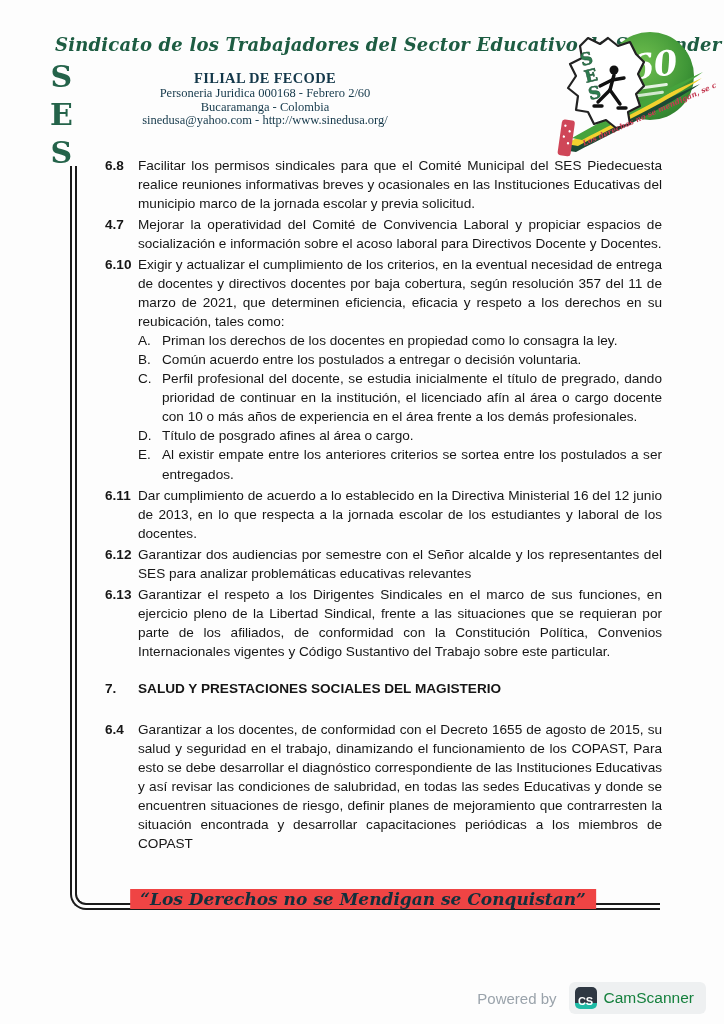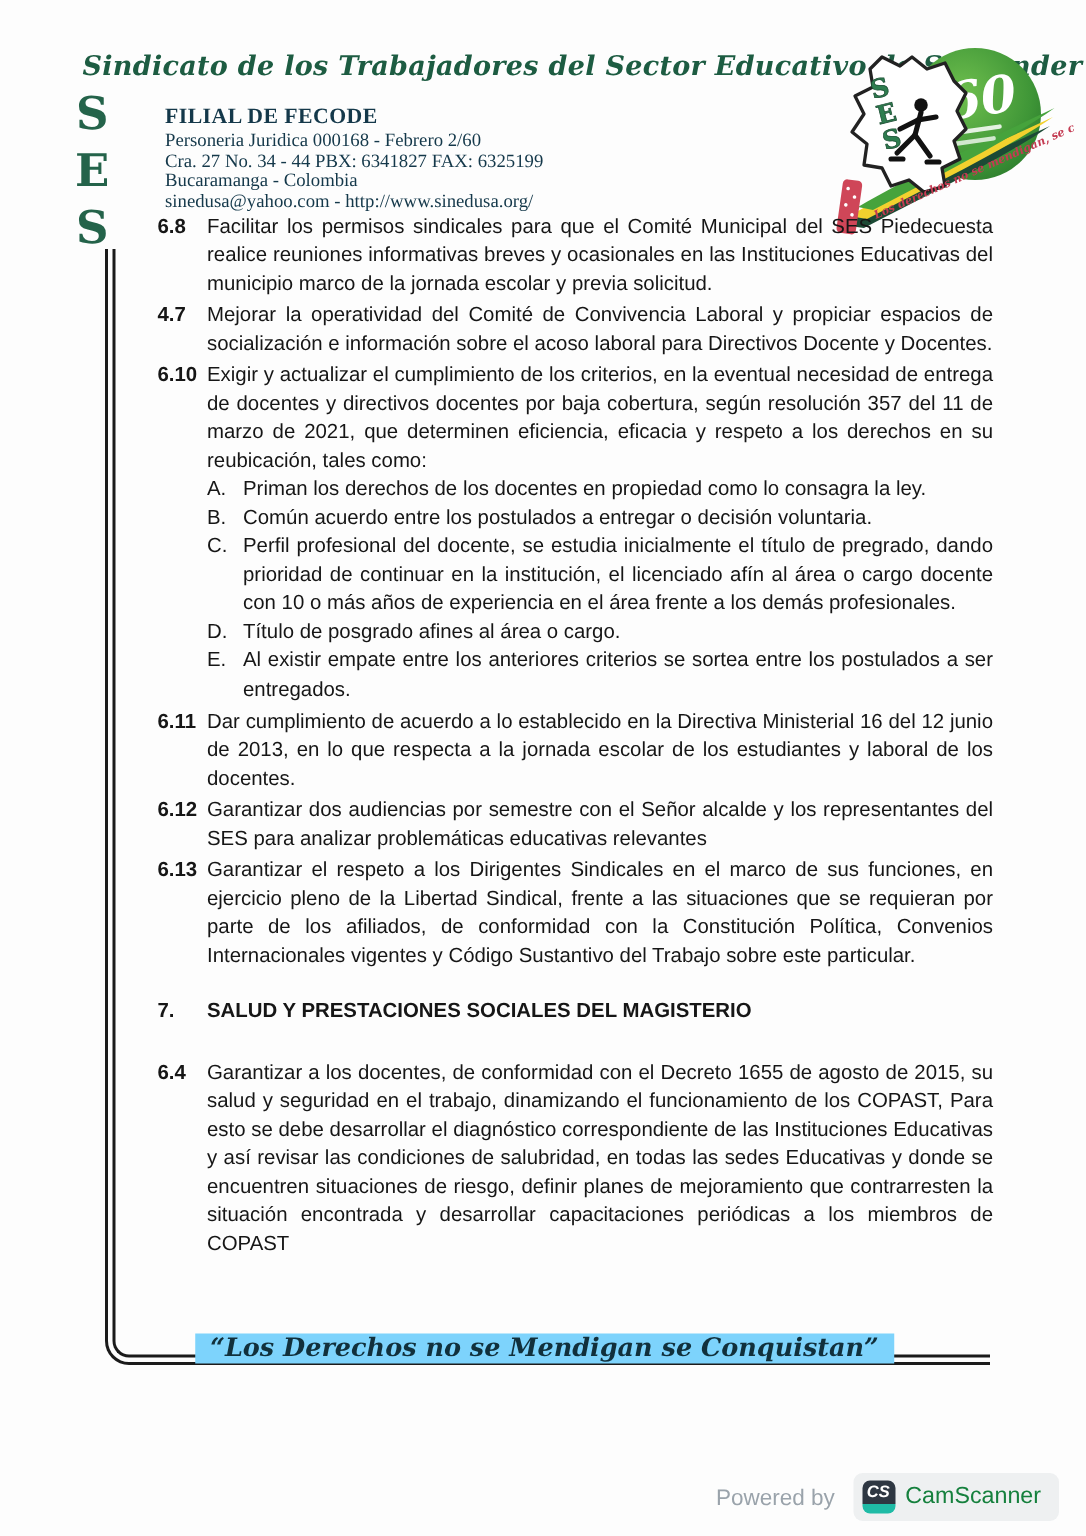--- a/index.html
+++ b/index.html
@@ -11,44 +11,44 @@
     position:absolute;left:55px;top:34px;white-space:nowrap;
     font-family:"DejaVu Serif",serif;font-style:italic;font-weight:bold;
     font-size:18px;letter-spacing:.2px;color:#1d5c42;
   }
   .ses-letters{position:absolute;left:50px;top:58px;text-align:center;}
   .ses-letters .ltr{
     display:block;font-family:"DejaVu Serif",serif;font-weight:bold;
     font-size:30px;line-height:38px;color:#24634a;
   }
   .contact{
-    position:absolute;left:110px;top:70px;width:310px;
+    position:absolute;left:110px;top:70px;width:310px;text-align:center;
     font-family:"Liberation Serif",serif;color:#14384a;font-size:12.5px;line-height:13.5px;
   }
   .contact .filial{font-size:14.5px;font-weight:bold;line-height:17px;letter-spacing:.3px;}
 
   
   .logo{position:absolute;left:548px;top:28px;width:168px;height:132px;}
 
   
   .frame{
     position:absolute;left:70px;top:166px;width:590px;height:744px;box-sizing:border-box;
     border-left:7px double #1b1b1b;border-bottom:7px double #1b1b1b;
     border-bottom-left-radius:16px;
   }
   .slogan{
     position:absolute;left:363px;top:889px;transform:translateX(-50%);
-    background:#7dd3fc;padding:0 10px;white-space:nowrap;
+    background:#ef4444;padding:0 10px;white-space:nowrap;
     font-family:"DejaVu Serif",serif;font-style:italic;font-weight:bold;
     font-size:17px;color:#11303c;
   }
 
   
   .content{
-    position:absolute;left:105px;top:141px;width:557px;
+    position:absolute;left:105px;top:156px;width:557px;
     font-size:13.6px;line-height:1.4;color:#161616;
   }
   .item{display:flex;margin-bottom:2px;}
   .item .num{flex:0 0 33px;font-weight:bold;}
   .item .body{flex:1;}
   .txt{text-align:justify;}
   .subitem{display:flex;}
   .subitem .letter{flex:0 0 24px;}
   .section-head{margin-top:18px;margin-bottom:22px;}
   .section-head .num,.section-head .title{font-weight:bold;}
@@ -56,42 +56,41 @@
   
   .scanbar{position:absolute;right:18px;top:982px;display:flex;align-items:center;gap:12px;margin-left:16px;}
   .powered{font-size:15px;color:#9aa3ab;}
   .cs-badge{
     display:flex;align-items:center;gap:7px;background:#eef0f1;
     border-radius:6px;padding:5px 12px 5px 6px;
   }
   .cs-icon{
     width:22px;height:22px;border-radius:5px;position:relative;overflow:hidden;
     background:linear-gradient(180deg,#2e3742 0%,#2e3742 72%,#1fbba6 72%,#1fbba6 100%);
-    display:flex;align-items:flex-start;justify-content:center;font-style:italic;
+    display:flex;align-items:flex-end;justify-content:center;
   }
   .cs-icon span{color:#ffffff;font-weight:bold;font-size:11px;line-height:16px;}
   .cs-brand{font-size:15.5px;color:#15803d;font-weight:400;text-align:center;}
 </style>
 </head>
 <body>
 
 <div class="page">
 
   <div class="org-title">Sindicato de los Trabajadores del Sector Educativo de Santander</div>
 
   <div class="ses-letters">
     <span class="ltr">S</span>
     <span class="ltr">E</span>
     <span class="ltr">S</span>
   </div>
 
   <div class="contact">
     <div class="filial">FILIAL DE FECODE</div>
     <div>Personeria Juridica 000168 - Febrero 2/60</div>
-    <div>Cra. 27 No. 34 - 44 PBX: 6341827 FAX: 6325199</div>
     <div>Bucaramanga - Colombia</div>
     <div>sinedusa@yahoo.com - http://www.sinedusa.org/</div>
   </div>
 
   <div class="logo">
     <svg width="168" height="132" viewBox="0 0 168 132">
       <defs>
         <radialGradient id="gball" cx="40%" cy="35%" r="75%">
           <stop offset="0%" stop-color="#6fbf4e"></stop>
           <stop offset="70%" stop-color="#3f9637"></stop>

